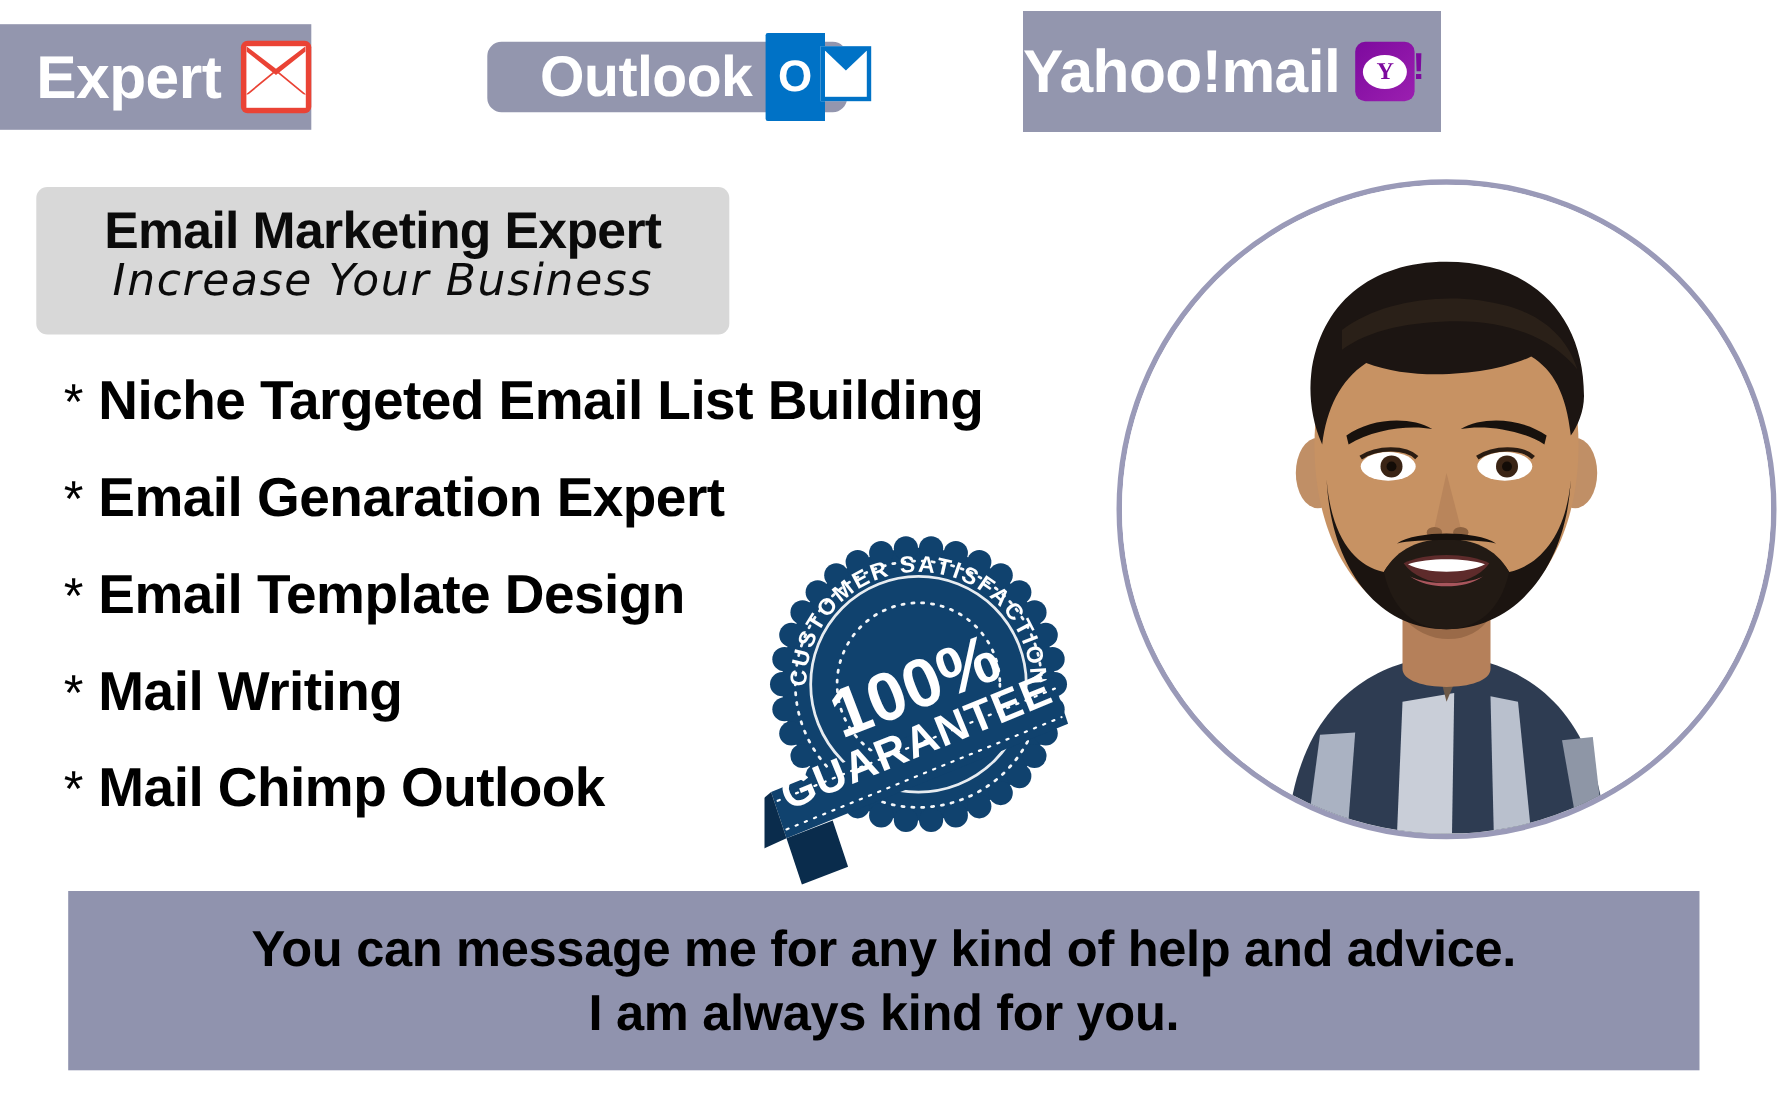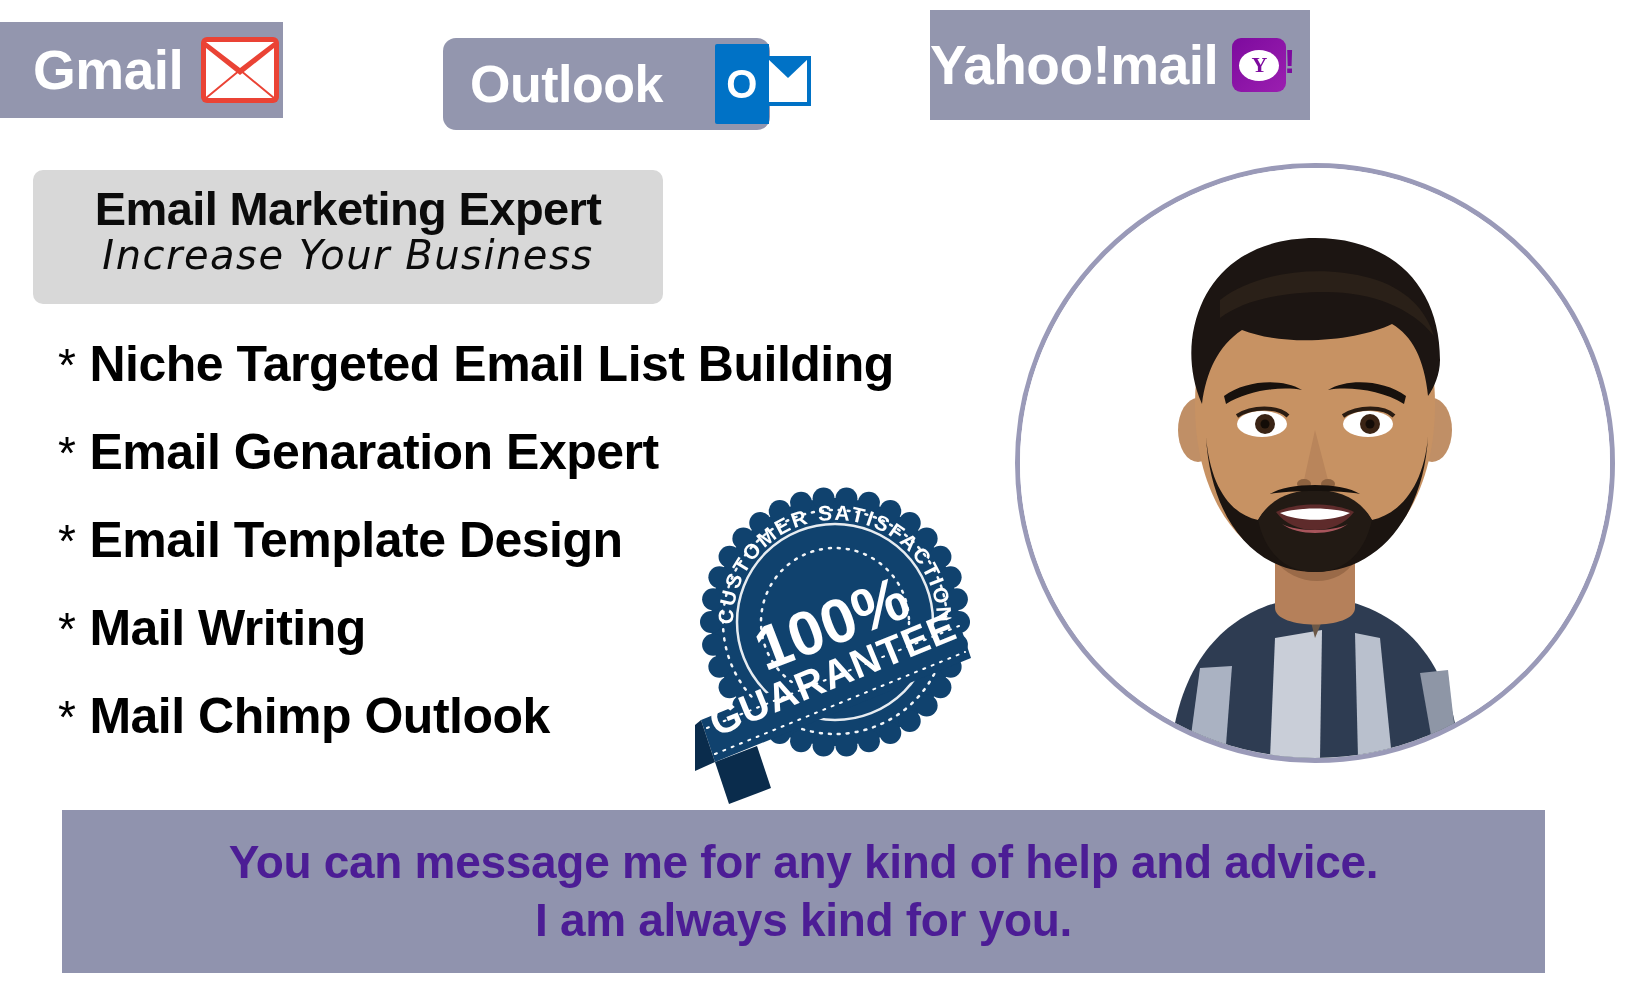--- a/index.html
+++ b/index.html
@@ -28,21 +28,21 @@
   }
 
   #badge-gmail{left:0px;top:22px;width:283px;height:96px;padding-left:33px;}
   #badge-gmail .btxt{font-size:55px;}
   .gmail-logo{position:relative;width:78px;height:66px;margin-left:18px;
     background:#e8past;}
   .gmail-logo{background:#ea4335;border-radius:6px;}
   .gmail-inner{position:absolute;left:5px;top:5px;right:5px;bottom:5px;background:#fff;}
   .gmail-v{position:absolute;left:5px;top:5px;right:5px;bottom:5px;}
 
-  #badge-outlook{left:443px;top:38px;width:327px;height:92px;border-radius:13px;padding-left:27px;gap:40px;}
+  #badge-outlook{left:443px;top:38px;width:327px;height:64px;border-radius:13px;padding-left:48px;}
   #badge-outlook .btxt{font-size:52px;}
   .ol-logo{position:relative;width:96px;height:84px;margin-left:12px;}
   .ol-panel{position:absolute;left:0;top:2px;width:54px;height:80px;background:#0072c6;
     border-radius:2px 0 0 2px;}
   .ol-panel span{position:absolute;left:0;right:0;top:50%;transform:translateY(-50%);
     text-align:center;color:#fff;font-size:40px;font-weight:bold;line-height:1;}
   .ol-env{position:absolute;left:50px;top:14px;width:46px;height:50px;
     border:4px solid #0072c6;background:#fff;box-sizing:border-box;}
   .ol-env:after{content:"";position:absolute;left:-2px;top:-2px;width:0;height:0;
     border-left:21px solid transparent;border-right:21px solid transparent;
@@ -102,31 +102,31 @@
   }
   #portrait svg{display:block;width:590px;height:590px;}
 
   
   #cta-banner{
     position:absolute;left:62px;top:810px;width:1483px;height:163px;
     background:#9093ae;
     display:flex;flex-direction:column;align-items:center;justify-content:center;
   }
   .cta-line{
-    color:#4c1d95;font-size:46px;font-weight:bold;line-height:1.25;
+    color:#000000;font-size:46px;font-weight:bold;line-height:1.25;
     text-align:center;letter-spacing:-0.3px;white-space:nowrap;
   }
 </style>
 </head>
 <body>
 
 <div id="canvas">
 
   <div class="badge" id="badge-gmail">
-    <span class="btxt">Gmail</span>
+    <span class="btxt">Expert</span>
     <span class="gmail-logo">
       <span class="gmail-inner"></span>
       <svg class="gmail-v" viewBox="0 0 68 56" xmlns="http://www.w3.org/2000/svg">
         <polygon points="0,0 34,26 68,0 68,6 34,33 0,6" fill="#ea4335"></polygon>
         <polyline points="0,56 34,28 68,56" fill="none" stroke="#ea4335" stroke-width="2"></polyline>
       </svg>
     </span>
   </div>
 
   <div class="badge" id="badge-outlook">

